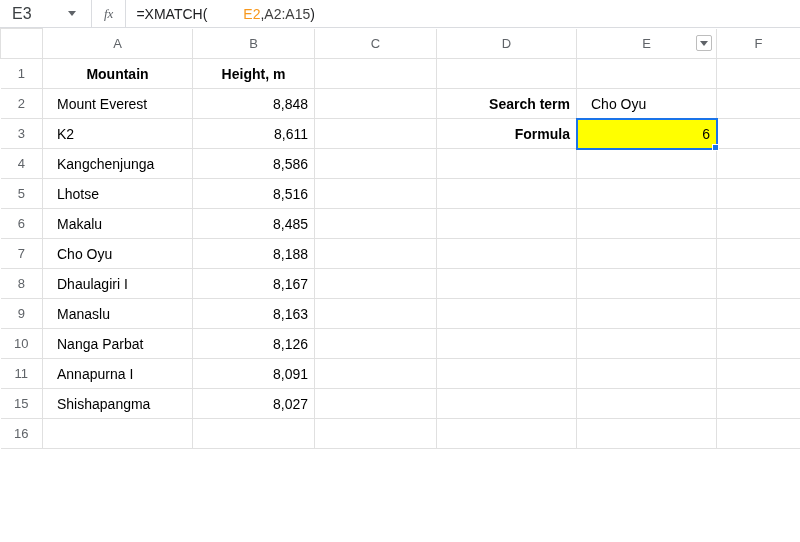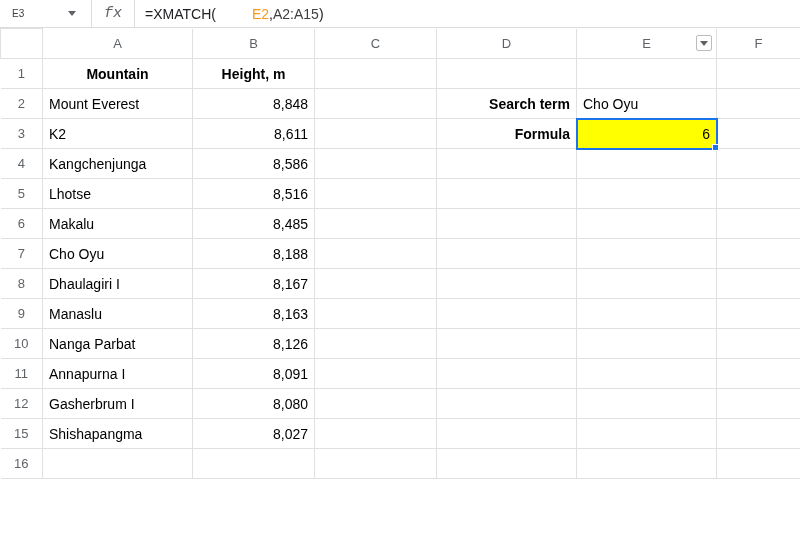--- a/index.html
+++ b/index.html
@@ -23,37 +23,37 @@
     display: flex;
     align-items: center;
     height: 100%;
     padding: 0 6px 0 10px;
     border-right: 1px solid #dadce0;
     min-width: 90px;
   }
   .name-box {
     border: none;
     outline: none;
-    font-size: 10px;
+    font-size: 16px;
     width: 48px;
     color: #3c4043;
   }
   .dropdown-triangle {
     width: 0; height: 0;
     border-left: 4px solid transparent;
     border-right: 4px solid transparent;
     border-top: 5px solid #5f6368;
     margin-left: 8px;
   }
   .fx-label {
     font-style: italic;
-    font-family: Liberation Mono, monospace;
+    font-family: Liberation Serif, serif;
     color: #5f6368;
     padding: 0 12px;
-    font-size: 15px;
+    font-size: 13px;
     border-right: 1px solid #dadce0;
     height: 100%;
     display: flex;
     align-items: center;
   }
   .formula-input {
     flex: 1;
     display: flex;
     align-items: center;
     padding-left: 10px;
@@ -114,21 +114,21 @@
   .col-E { width: 140px; }
   .col-F { width: 84px; }
   .cell {
     padding: 0 6px;
     height: 100%;
     display: flex;
     align-items: center;
     font-size: 14px;
     color: #000;
   }
-  .al-left { justify-content: flex-start; }
+  .al-left { justify-content: flex-start; margin-left: 8px; }
   .al-right { justify-content: flex-end; }
   .al-center { justify-content: center; }
   .bold { font-weight: bold; }
   .row-hdr.active, .col-hdr.active {
     background: #f1f3f4;
   }
   .col-hdr.active { position: relative; }
   .filter-icon {
     position: absolute;
     right: 4px;
@@ -440,41 +440,20 @@
             <div class="cell"></div>
           </td>
           <td>
             <div class="cell"></div>
           </td>
           <td>
             <div class="cell"></div>
           </td>
         </tr>
         <tr>
-          <th class="row-hdr">12</th>
-          <td>
-            <div class="cell al-left">Gasherbrum I</div>
-          </td>
-          <td>
-            <div class="cell al-right">8,080</div>
-          </td>
-          <td>
-            <div class="cell"></div>
-          </td>
-          <td>
-            <div class="cell"></div>
-          </td>
-          <td>
-            <div class="cell"></div>
-          </td>
-          <td>
-            <div class="cell"></div>
-          </td>
-        </tr>
-        <tr>
           <th class="row-hdr">15</th>
           <td>
             <div class="cell al-left">Shishapangma</div>
           </td>
           <td>
             <div class="cell al-right">8,027</div>
           </td>
           <td>
             <div class="cell"></div>
           </td>

